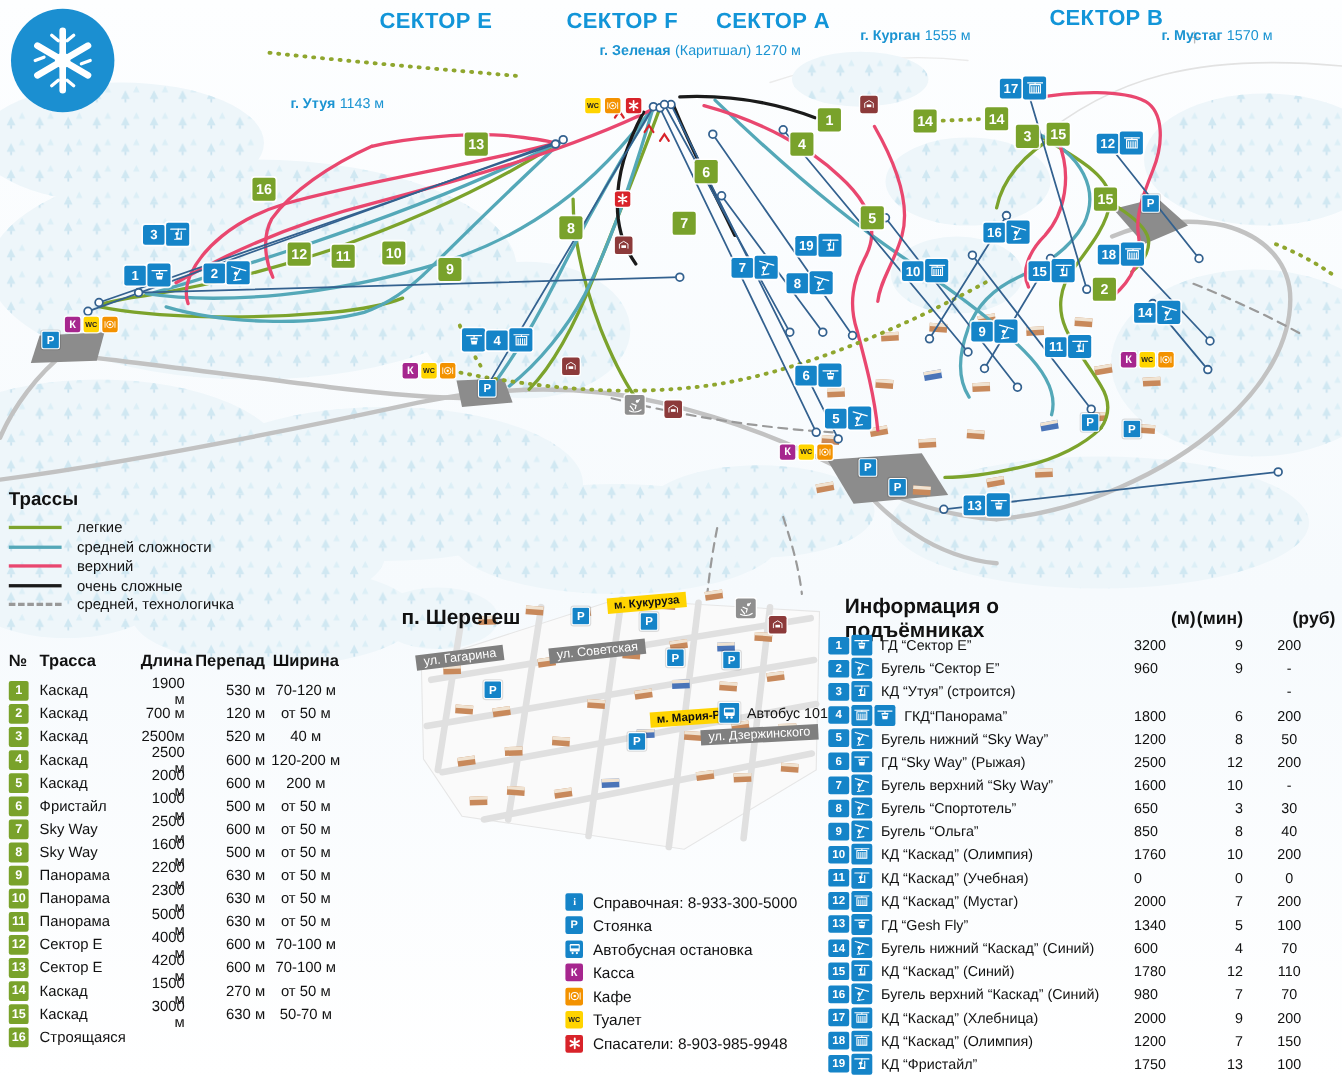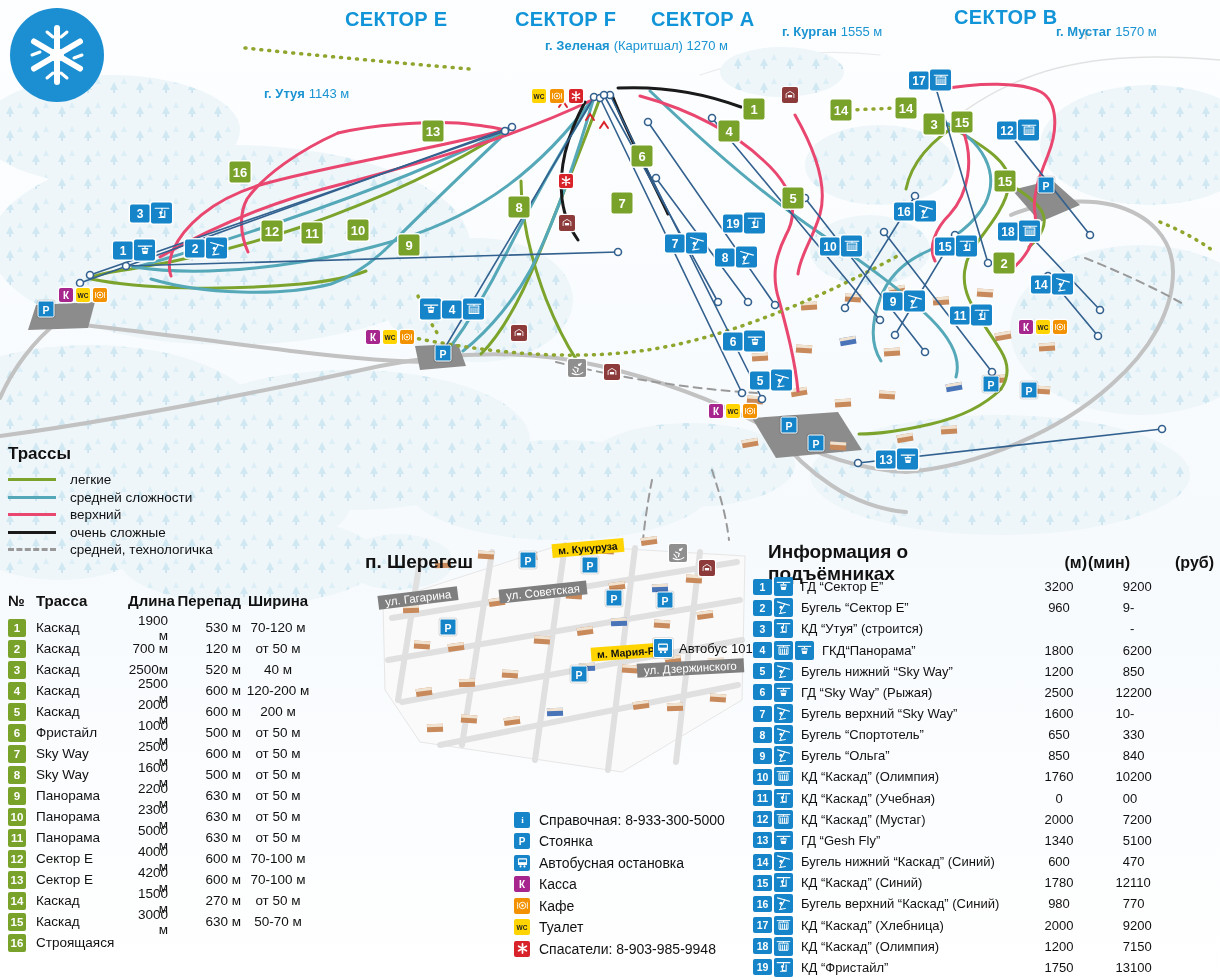--- a/index.html
+++ b/index.html
@@ -57,21 +57,21 @@
   .lu1{width:56px;text-align:right;font-size:16px;}
   .lu2{width:43px;text-align:right;font-size:16px;}
   .lu3{width:84px;text-align:right;font-size:16px;}
   .lrow{display:flex;align-items:center;height:21.17px;font-size:13px;}
   .lnum{width:19px;height:16px;background:#1584C8;color:#fff;font-weight:bold;font-size:10.5px;
     display:flex;align-items:center;justify-content:center;border-radius:2px;margin-right:2px;flex:none;}
   .licon{width:19px;height:19px;background:#1584C8;border-radius:2px;margin-right:2px;flex:none;
     display:flex;align-items:center;justify-content:center;}
   .licon svg{width:15px;height:15px;display:block;}
   .lname{flex:1;padding-left:6px;white-space:nowrap;overflow:hidden;}
-  .lm{width:56px;text-align:center;}.lmin{width:43px;text-align:right;}.lrub{width:84px;text-align:left;}
+  .lm{width:56px;text-align:left;}.lmin{width:43px;text-align:right;}.lrub{width:84px;text-align:center;}
 
   .flegend{position:absolute;left:514px;top:809px;}
   .frow{display:flex;align-items:center;height:21.5px;font-size:14px;}
   .ficon{width:16px;height:16px;border-radius:2px;margin-right:9px;flex:none;display:flex;
     align-items:center;justify-content:center;color:#fff;font-weight:bold;font-size:10px;}
   .ficon svg{width:13px;height:13px;display:block;}
 
   .vtitle{position:absolute;font-size:19px;font-weight:bold;color:#111;white-space:nowrap;}
   .street{position:absolute;background:#7F7F7F;color:#fff;font-size:11.5px;padding:1px 7px;white-space:nowrap;}
   .market{position:absolute;background:#FFD400;color:#111;font-weight:bold;font-size:10.5px;padding:1px 6px;white-space:nowrap;}

